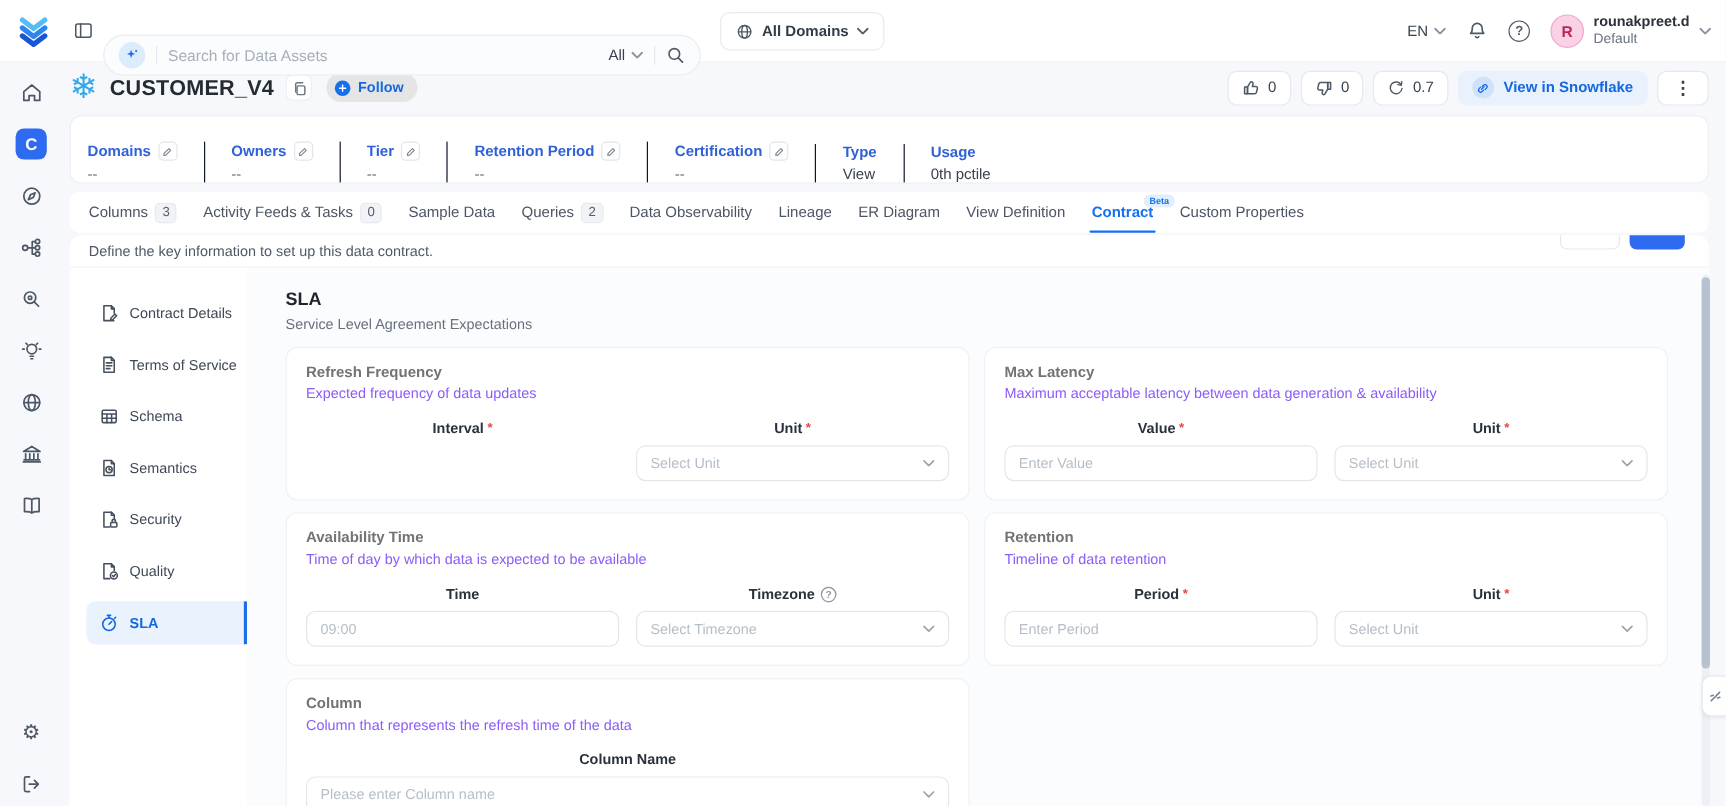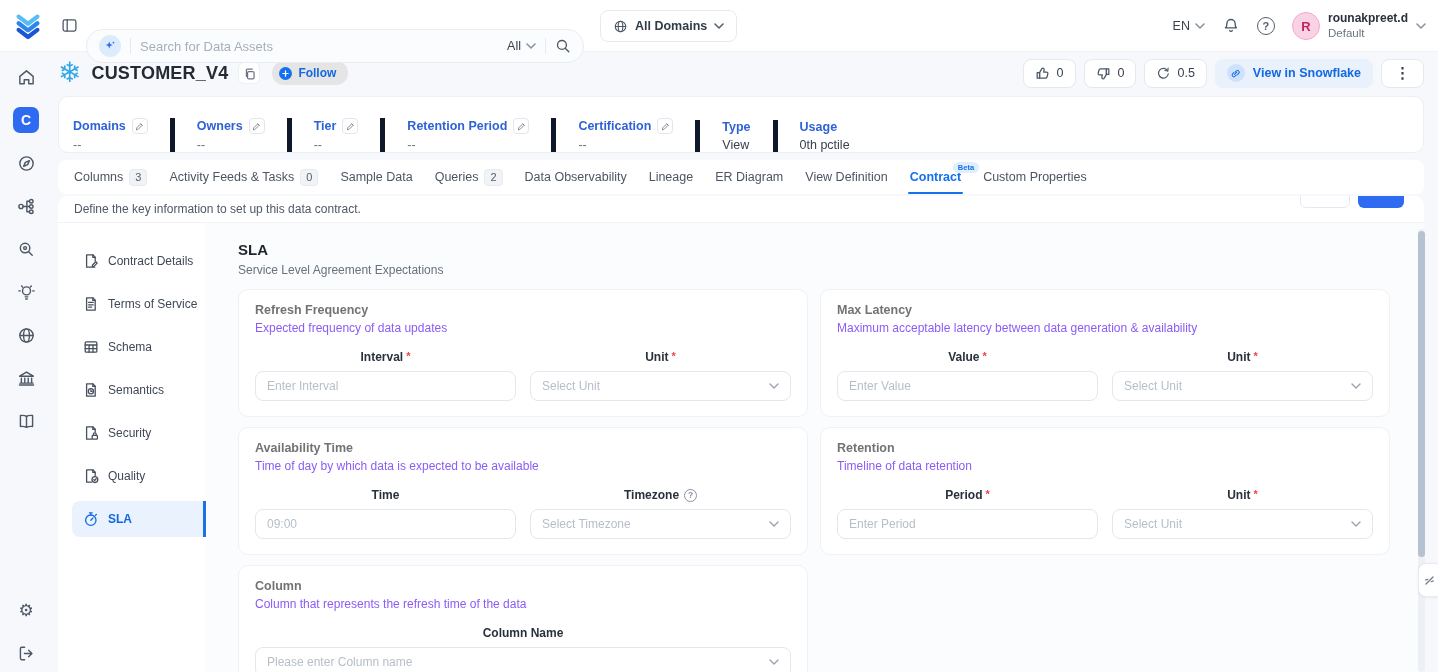--- a/index.html
+++ b/index.html
@@ -42,21 +42,21 @@
   .follow-dot { width:13px; height:13px; border-radius:50%; background:#1570ef; color:#fff; display:flex; align-items:center; justify-content:center; }
   .follow-lbl { color:#1468e0; font-size:12px; font-weight:bold; }
   .stats { margin-left:auto; display:flex; gap:8px; }
   .stat-pill { height:29px; border:1px solid #e5e8ed; border-radius:8px; background:#fff; display:flex; align-items:center; gap:7px; padding:0 11px; font-size:12.5px; color:#37414f; cursor:pointer; }
   .sf-view { background:#e9f1fd; border-color:#e9f1fd; color:#1468e0; font-weight:bold; gap:8px; }
   .link-circ { width:18px; height:18px; border-radius:50%; background:#cfe2fb; display:flex; align-items:center; justify-content:center; }
   .kebab { font-size:15px; color:#39414d; font-weight:bold; padding:0 13px; }
 
   
   .meta { position:absolute; left:58px; top:96px; width:1366px; height:57px; background:#fff; border:1px solid #eceff3; border-radius:10px; display:flex; align-items:flex-end; padding:0 14px; }
-  .mcell { padding:0 22px; border-left:5px solid #0f172a; }
+  .mcell { padding:0 22px; border-left:1px solid #0f172a; }
   .mcell:first-child { padding-left:0; border-left:none; }
   .mlabel { display:flex; align-items:center; gap:6px; font-size:12.5px; font-weight:bold; color:#2f62d6; }
   .edit-box { width:16px; height:16px; border:1px solid #e2e6ea; border-radius:4px; display:flex; align-items:center; justify-content:center; cursor:pointer; background:#fff; }
   .mval { margin-top:4px; font-size:12.5px; color:#677080; }
   .mval.dark { color:#39414d; }
 
   
   .tabs { position:absolute; left:58px; top:160px; width:1366px; height:34px; background:#fff; border-radius:8px; display:flex; align-items:center; padding:0 16px; gap:22px; }
   .tab { position:relative; height:100%; display:flex; align-items:center; gap:6px; font-size:12.5px; color:#4c5564; cursor:pointer; white-space:nowrap; }
   .cnt { font-size:11px; color:#555e6b; background:#f1f3f6; border:1px solid #e7eaee; border-radius:4px; padding:0px 5px; line-height:15px; }
@@ -286,21 +286,21 @@
             <path d="M2.6 7.9 h2.9 v6.7 H2.6 Z"></path>
           </g>
         </svg>
       <span>0</span>
     </span>
     <span class="stat-pill">
       <svg class="ic" width="14" height="14" viewBox="0 0 18 18">
           <path d="M15.1 6.3 A6.3 6.3 0 1 0 15.8 10"></path>
           <polyline points="15.6,2.6 15.1,6.4 11.3,5.8"></polyline>
         </svg>
-      <span>0.5</span>
+      <span>0.7</span>
     </span>
     <span class="stat-pill sf-view">
       <span class="link-circ">
         <svg width="11" height="11" viewBox="0 0 18 18" fill="none" stroke="#1468e0" stroke-width="1.7" stroke-linecap="round" stroke-linejoin="round">
             <path d="M7.5 10.5 l3.6-3.6"></path>
             <path d="M6.2 7.6 L4.3 9.5 a2.8 2.8 0 0 0 4 4 l1.9-1.9"></path>
             <path d="M12.4 10.8 l1.9-1.9 a2.8 2.8 0 0 0 -4-4 L8.4 6.8"></path>
           </svg>
       </span>
       <span>View in Snowflake</span>
@@ -492,21 +492,20 @@
       <div class="cards">
 
         <div class="card">
           <div class="card-title">Refresh Frequency</div>
           <div class="card-sub">Expected frequency of data updates</div>
           <div class="fields">
             <div class="field">
               <div class="flabel">
                   <span class="req">Interval</span>
                 </div>
-              <input class="tinput" placeholder="Enter Interval" style="">
             </div>
             <div class="field">
               <div class="flabel">
                   <span class="req">Unit</span>
                 </div>
               <div class="tselect">
                 <span class="ph">Select Unit</span>
                 <svg width="10" height="6" viewBox="0 0 10 6">
                     <polyline points="1,1 5,5 9,1" fill="none" stroke="#9aa3ae" stroke-width="1.4" stroke-linecap="round" stroke-linejoin="round"></polyline>
                   </svg>

